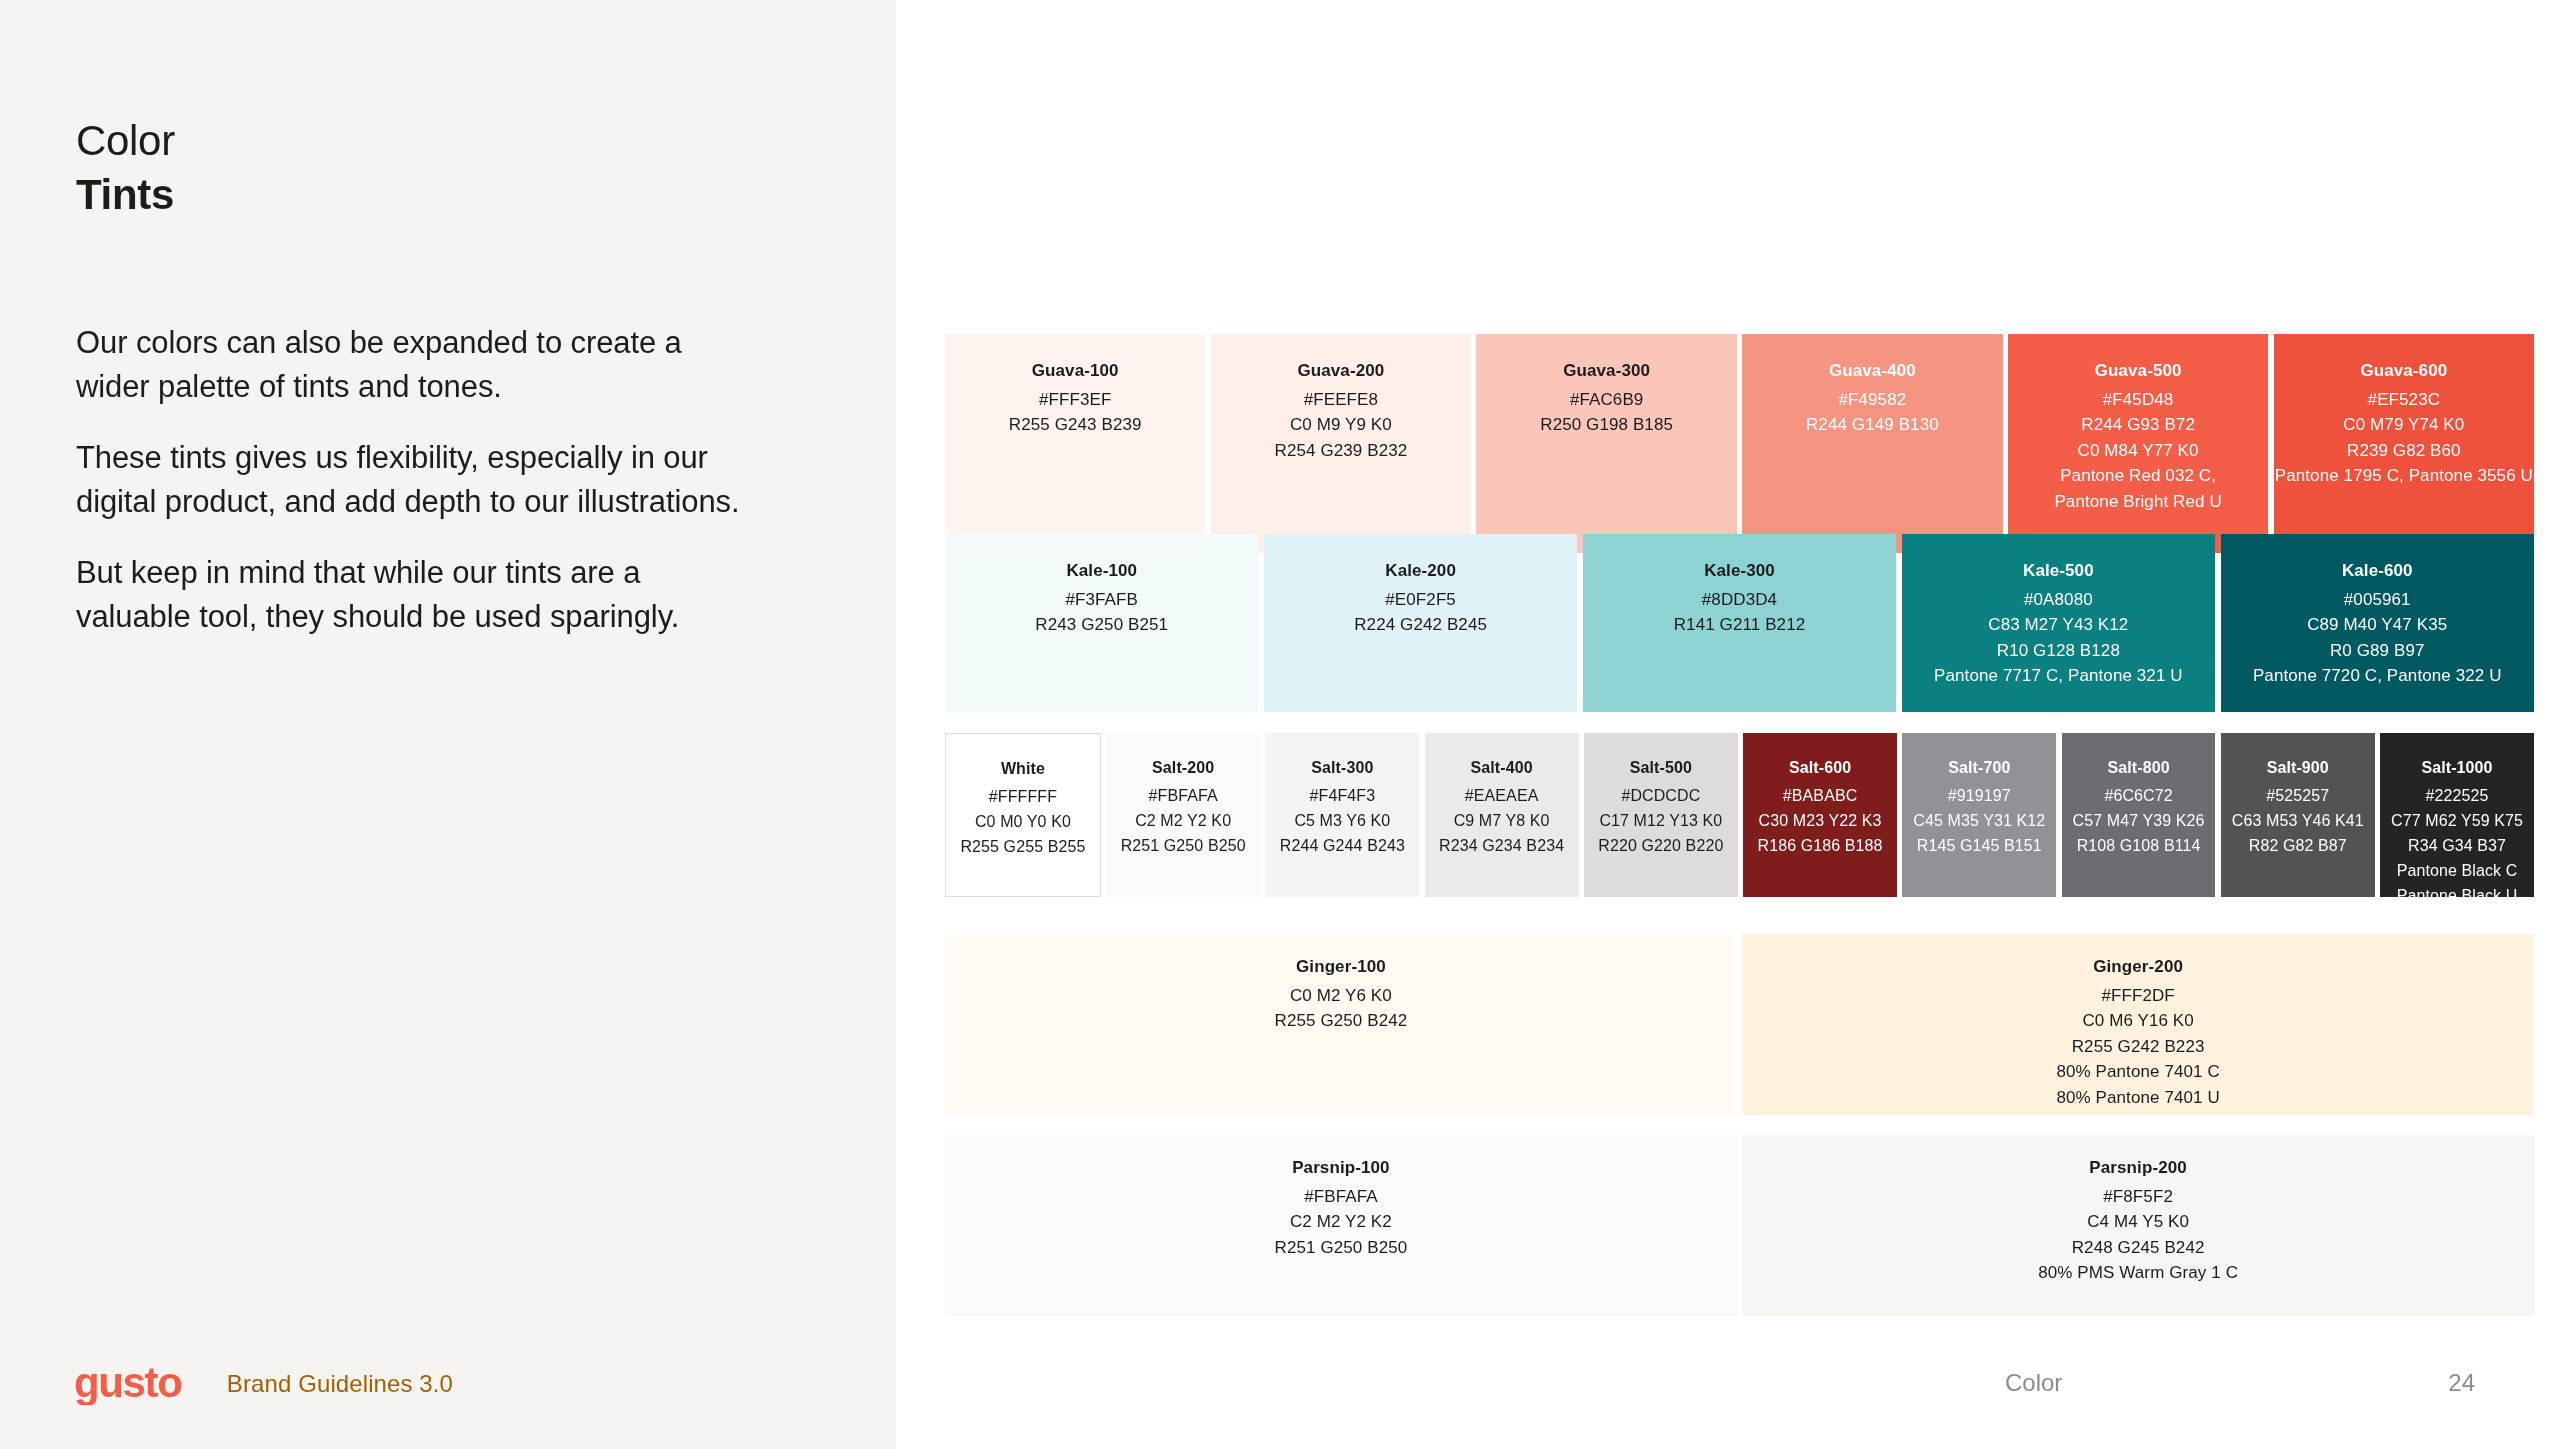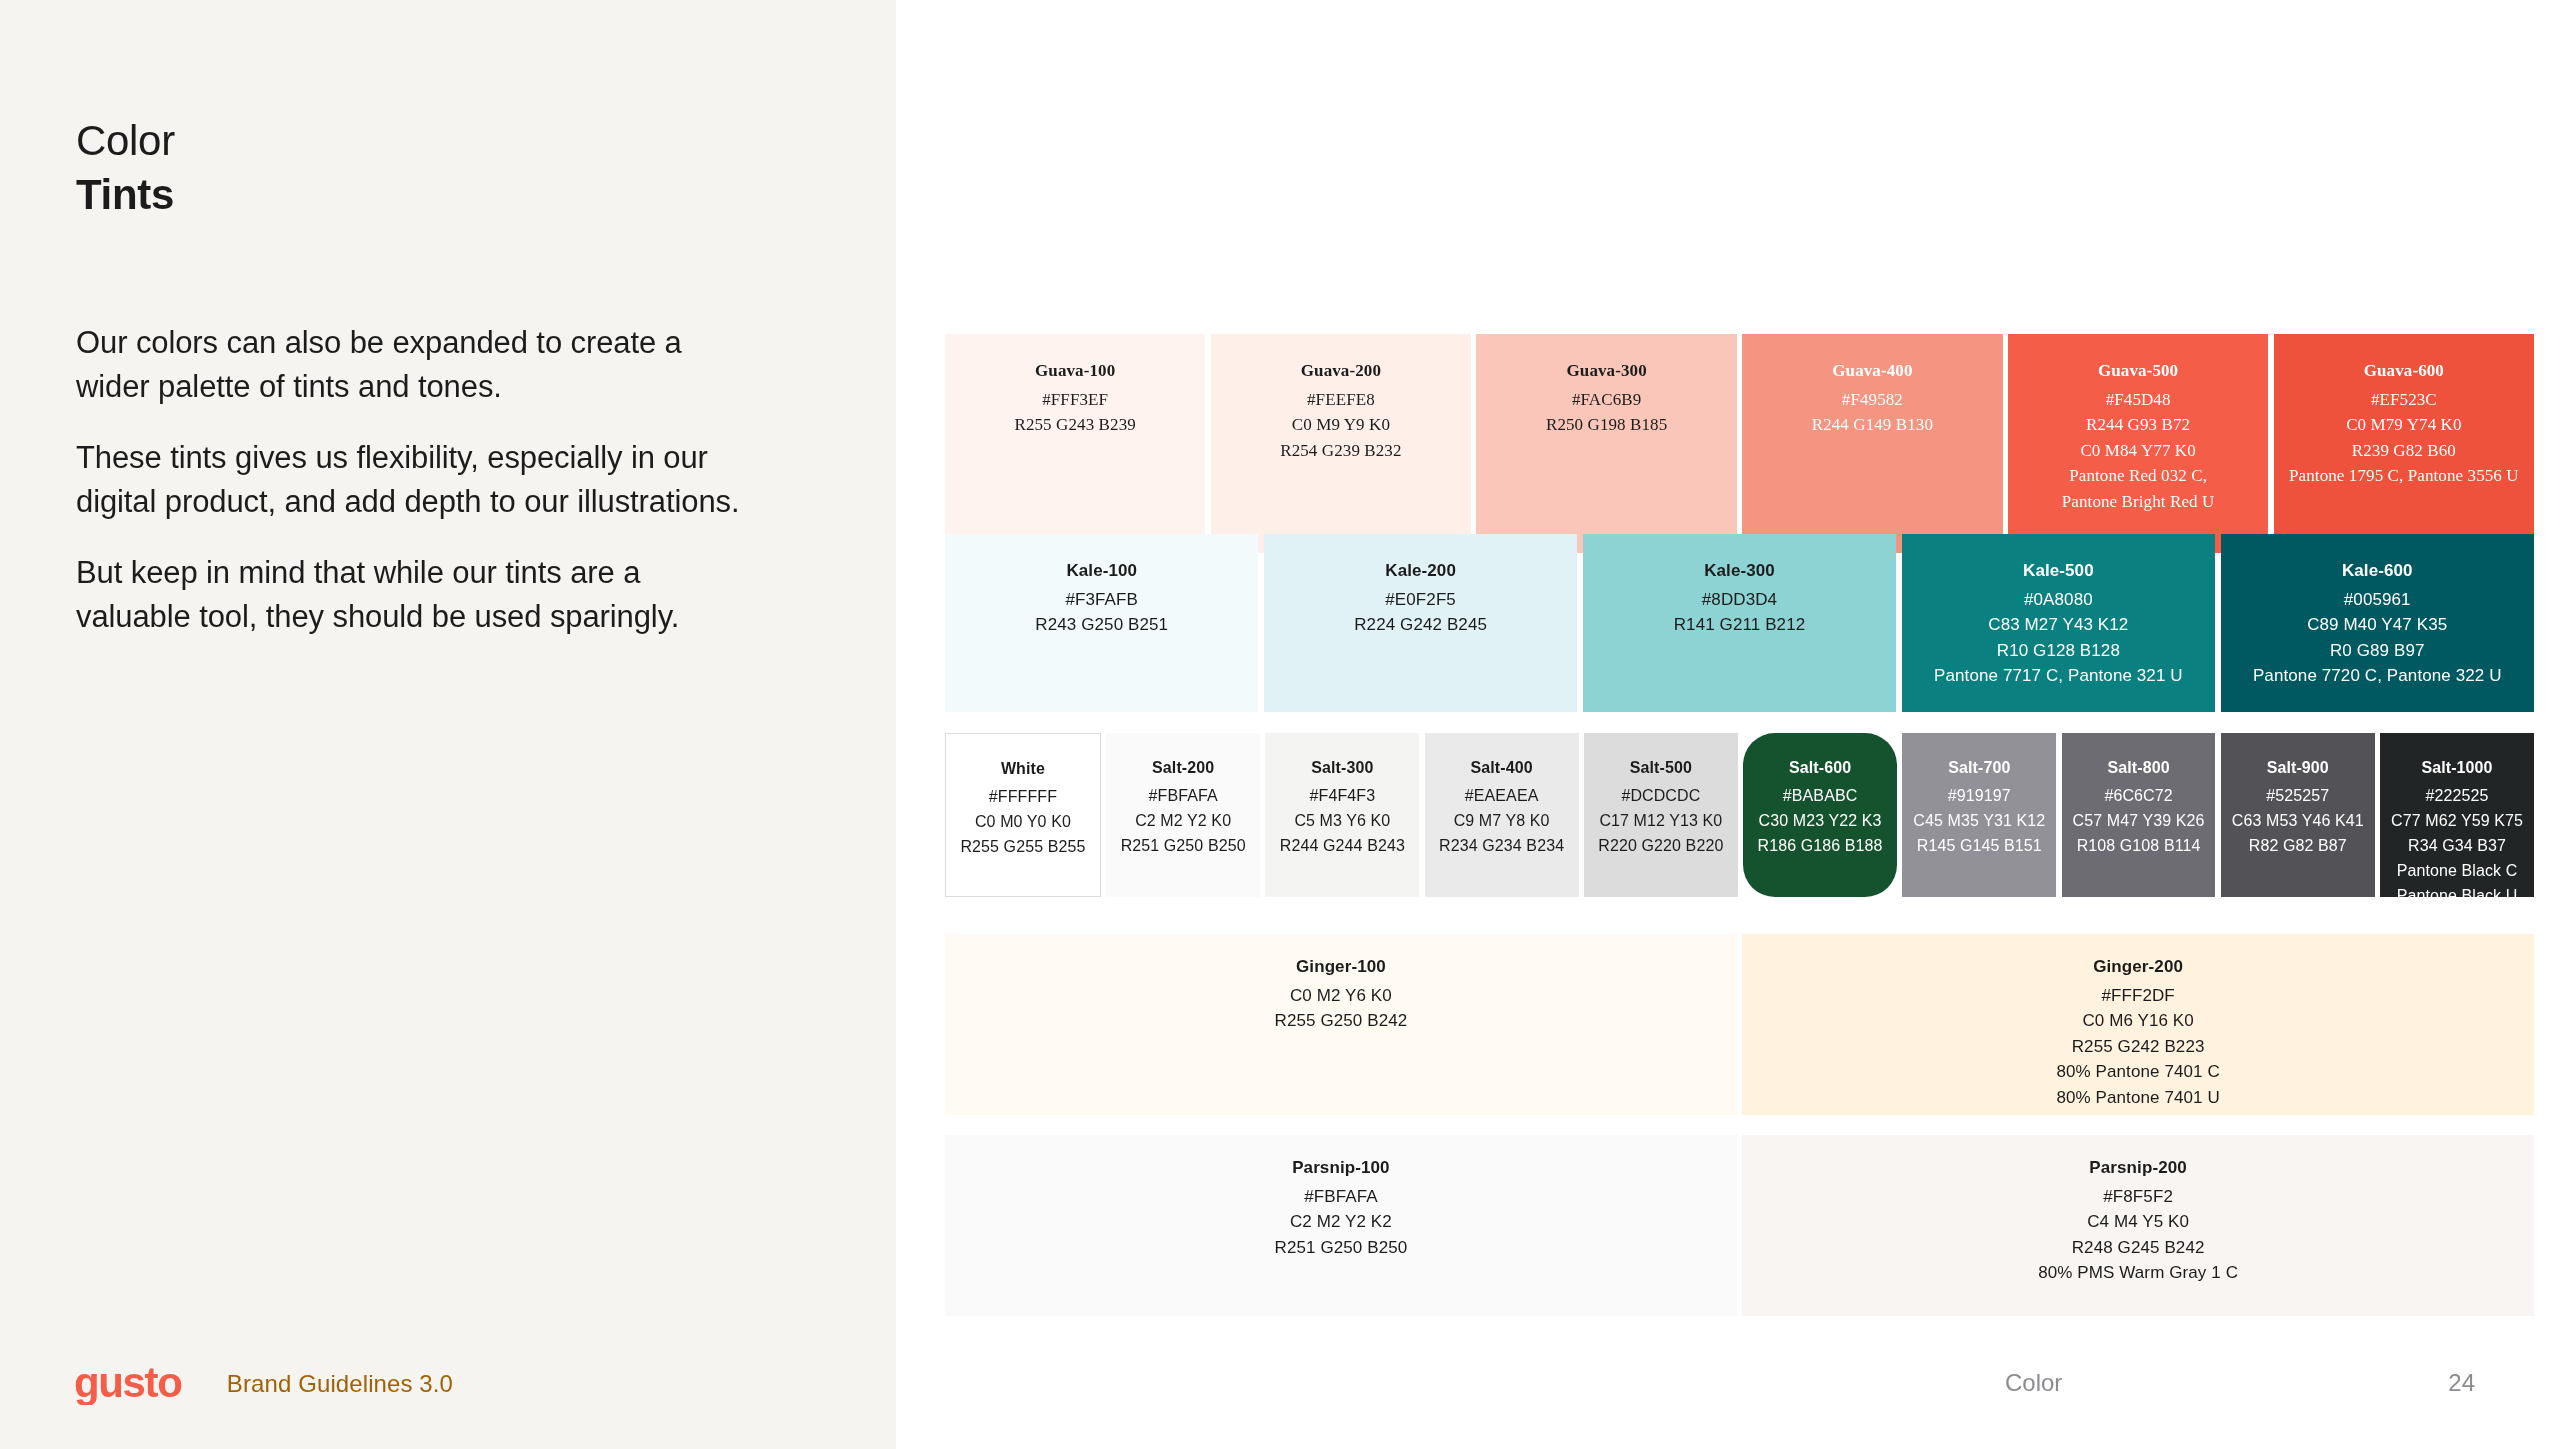--- a/index.html
+++ b/index.html
@@ -81,21 +81,21 @@
   }
 
   
   .swatch-row {
     position: absolute;
     left: 945px;
     width: 1589px;
     display: flex;
     gap: 5.4px;
   }
-  #row-guava  { top: 334px;  height: 219px; font-family: Liberation Serif, serif; }
+  #row-guava  { top: 334px;  height: 219px; }
   #row-kale   { top: 534px;  height: 178px; }
   #row-salt   { top: 733px; height: 164px; }
   #row-ginger { top: 934px; height: 181px; }
   #row-parsnip{ top: 1135px; height: 181px; }
 
   .swatch {
     flex: 1 1 0;
     position: relative;
     padding-top: 24px;
     text-align: center;
@@ -250,21 +250,21 @@
         <div class="sw-line">#EAEAEA</div>
         <div class="sw-line">C9 M7 Y8 K0</div>
         <div class="sw-line">R234 G234 B234</div>
       </div>
       <div class="swatch dark-text" style="background: rgb(220, 220, 220);">
         <div class="sw-name">Salt-500</div>
         <div class="sw-line">#DCDCDC</div>
         <div class="sw-line">C17 M12 Y13 K0</div>
         <div class="sw-line">R220 G220 B220</div>
       </div>
-      <div class="swatch light-text" style="background: #14532d; border-radius: 32px;">
+      <div class="swatch light-text" style="background: #7f1d1d;">
         <div class="sw-name">Salt-600</div>
         <div class="sw-line">#BABABC</div>
         <div class="sw-line">C30 M23 Y22 K3</div>
         <div class="sw-line">R186 G186 B188</div>
       </div>
       <div class="swatch light-text" style="background: rgb(145, 145, 151);">
         <div class="sw-name">Salt-700</div>
         <div class="sw-line">#919197</div>
         <div class="sw-line">C45 M35 Y31 K12</div>
         <div class="sw-line">R145 G145 B151</div>

